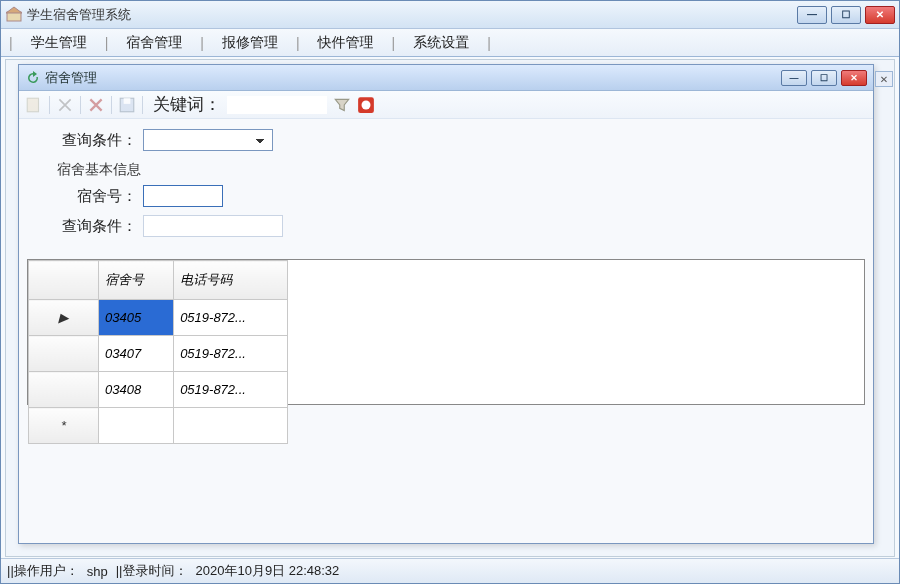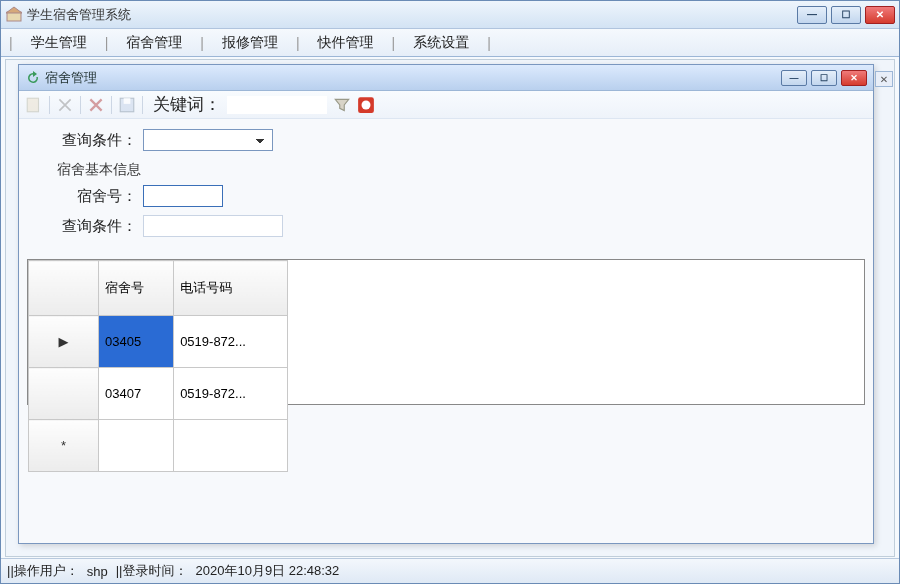--- a/index.html
+++ b/index.html
@@ -152,24 +152,25 @@
     position: relative;
   }
   table.datagrid {
     border-collapse: collapse;
     width: 260px;
     font-size: 13px;
     color: #000;
   }
   table.datagrid th, table.datagrid td {
     border: 1px solid #c8c8c8;
-    padding: 18px 6px;
+    padding: 10px 6px;
     height: 20px;
     text-align: left;
     background: #fff;
+    font-style: italic;
   }
   table.datagrid th {
     background: linear-gradient(#fdfdfd, #ececec);
     font-weight: normal;
   }
   table.datagrid th.rowhdr, table.datagrid td.rowhdr {
     background: linear-gradient(#fdfdfd, #ececec);
     width: 70px;
     text-align: center;
     color: #333;
@@ -330,20 +331,25 @@
             <td class="rowhdr">▶</td>
             <td class="cell-sel">03405</td>
             <td>0519-872...</td>
           </tr>
           <tr>
             <td class="rowhdr"></td>
             <td>03407</td>
             <td>0519-872...</td>
           </tr>
           <tr>
+            <td class="rowhdr"></td>
+            <td>03408</td>
+            <td>0519-872...</td>
+          </tr>
+          <tr>
             <td class="rowhdr">*</td>
             <td></td>
             <td></td>
           </tr>
         </tbody>
           </table>
       </div>
 
     </div>
   </div>

